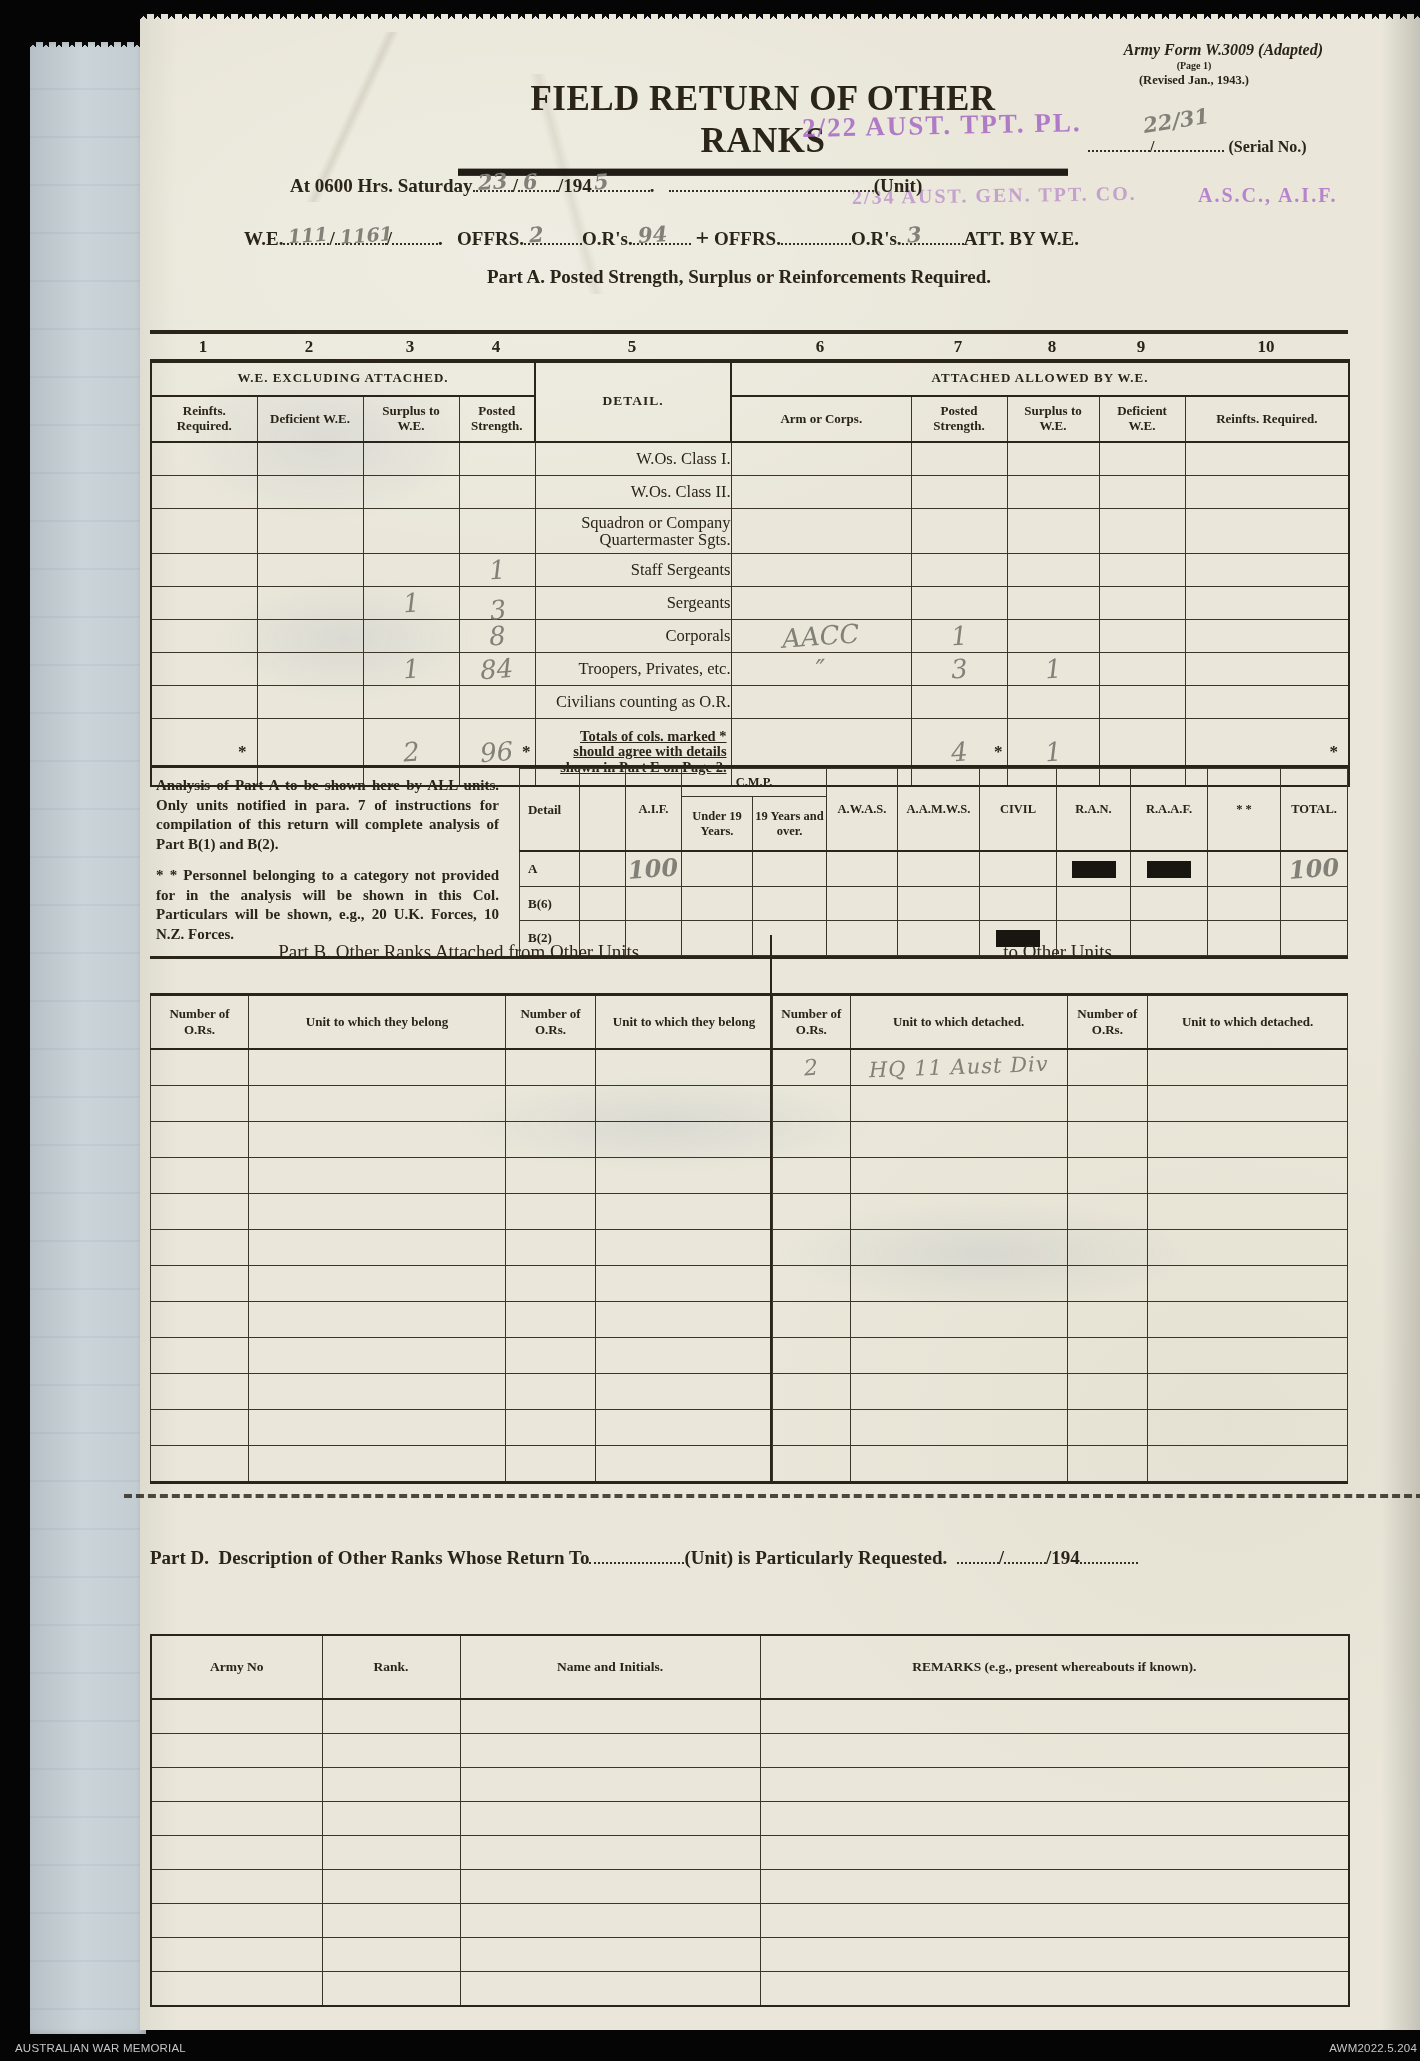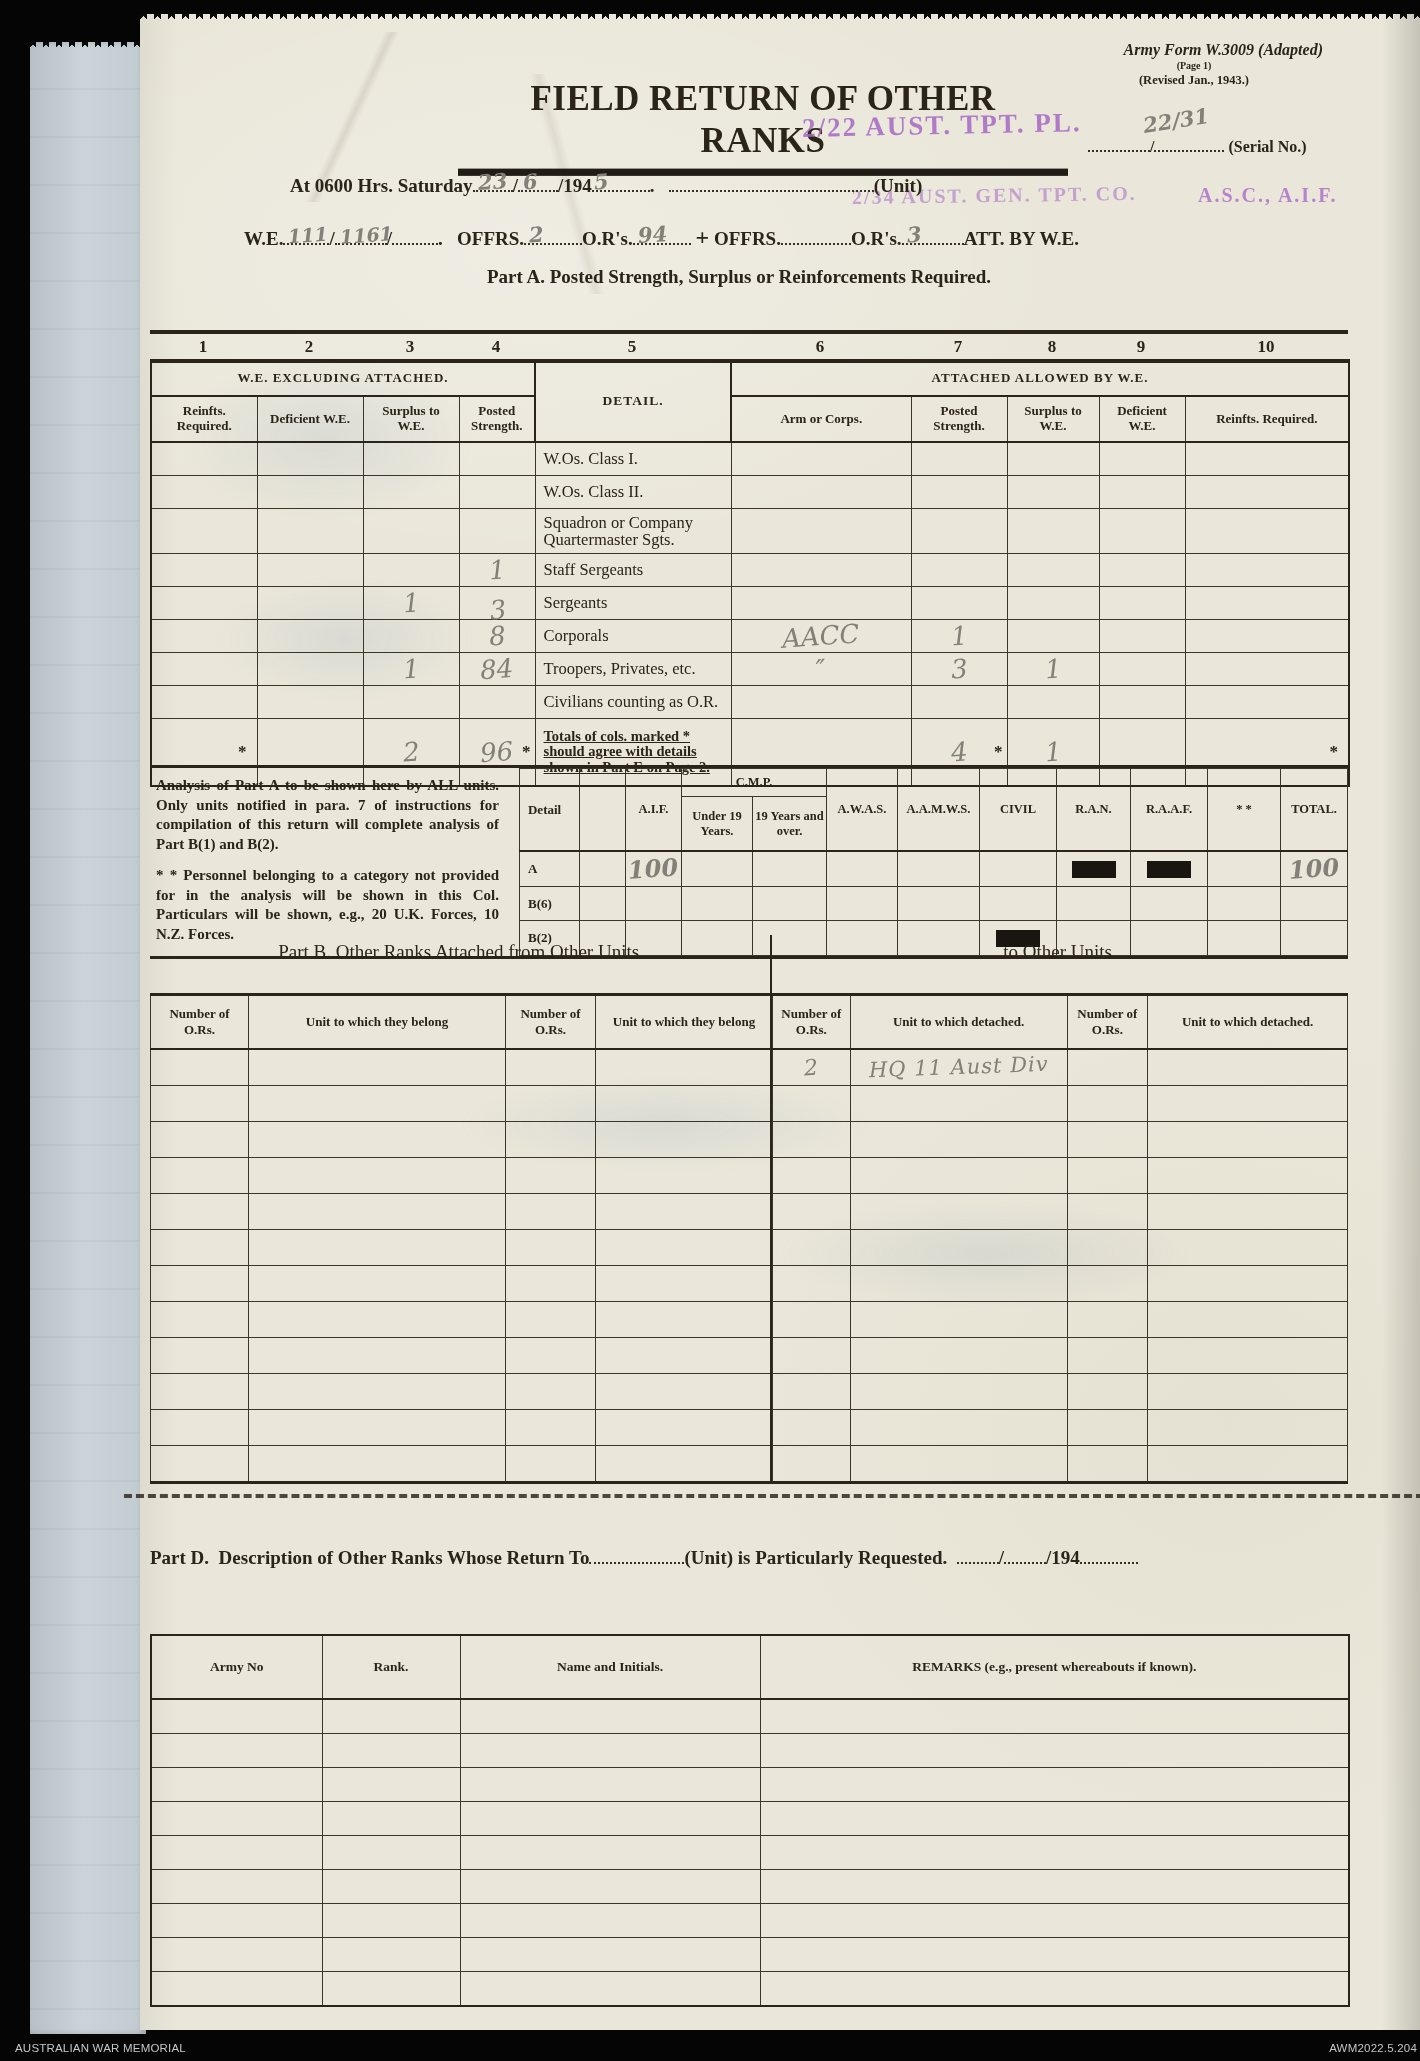--- a/index.html
+++ b/index.html
@@ -76,21 +76,21 @@
   td { overflow:visible; }
 
   .pa { position:absolute; top:345px; left:10px; width:1198px; }
   .pa td { border:1.4px solid #3c352a; text-align:center; vertical-align:middle; padding:0; }
   .pa { border:2.5px solid #2a241b; }
   .pa .grp td { border-bottom:2.2px solid #2a241b; }
   .pa .grp-c { font-size:13px; font-weight:bold; letter-spacing:1px; height:34px; }
   .pa .det-h { font-size:13.5px; font-weight:bold; letter-spacing:1px; border-left:2px solid #2a241b; border-right:2px solid #2a241b; }
   .pa .heads td { font-size:13px; font-weight:bold; height:44px; border-bottom:2.2px solid #2a241b; line-height:1.15; padding:0 4px; }
   .pa tbody.rows td { height:32px; font-size:16.5px; }
-  .pa tbody.rows td.det { text-align:left; padding-left:8px; line-height:1.05; }
+  .pa tbody.rows td.det { text-align:right; padding-left:8px; line-height:1.05; }
   .pa tbody.rows .hand { font-size:26px; }
   .pa tr.sqd td { height:44px; }
   .pa tr.tot td { height:62px; }
   .pa tr.tot .tnote { text-align:left; font-size:14.5px; font-weight:600; line-height:1.18; padding:2px 4px 2px 8px;text-decoration:underline; }
   .pa .star { font-weight:bold; font-size:17px; color:#2b2418; font-style:normal; }
   .pa td.c-star { text-align:right; padding-right:10px; }
   .pa .valstar { position:relative; }
   .pa .valstar .star { position:absolute; right:4px; top:50%; transform:translateY(-50%); }
   .hand.big3 { font-size:34px; transform:rotate(-6deg) translateY(7px); }
   .hand.dit { font-size:18px; }

